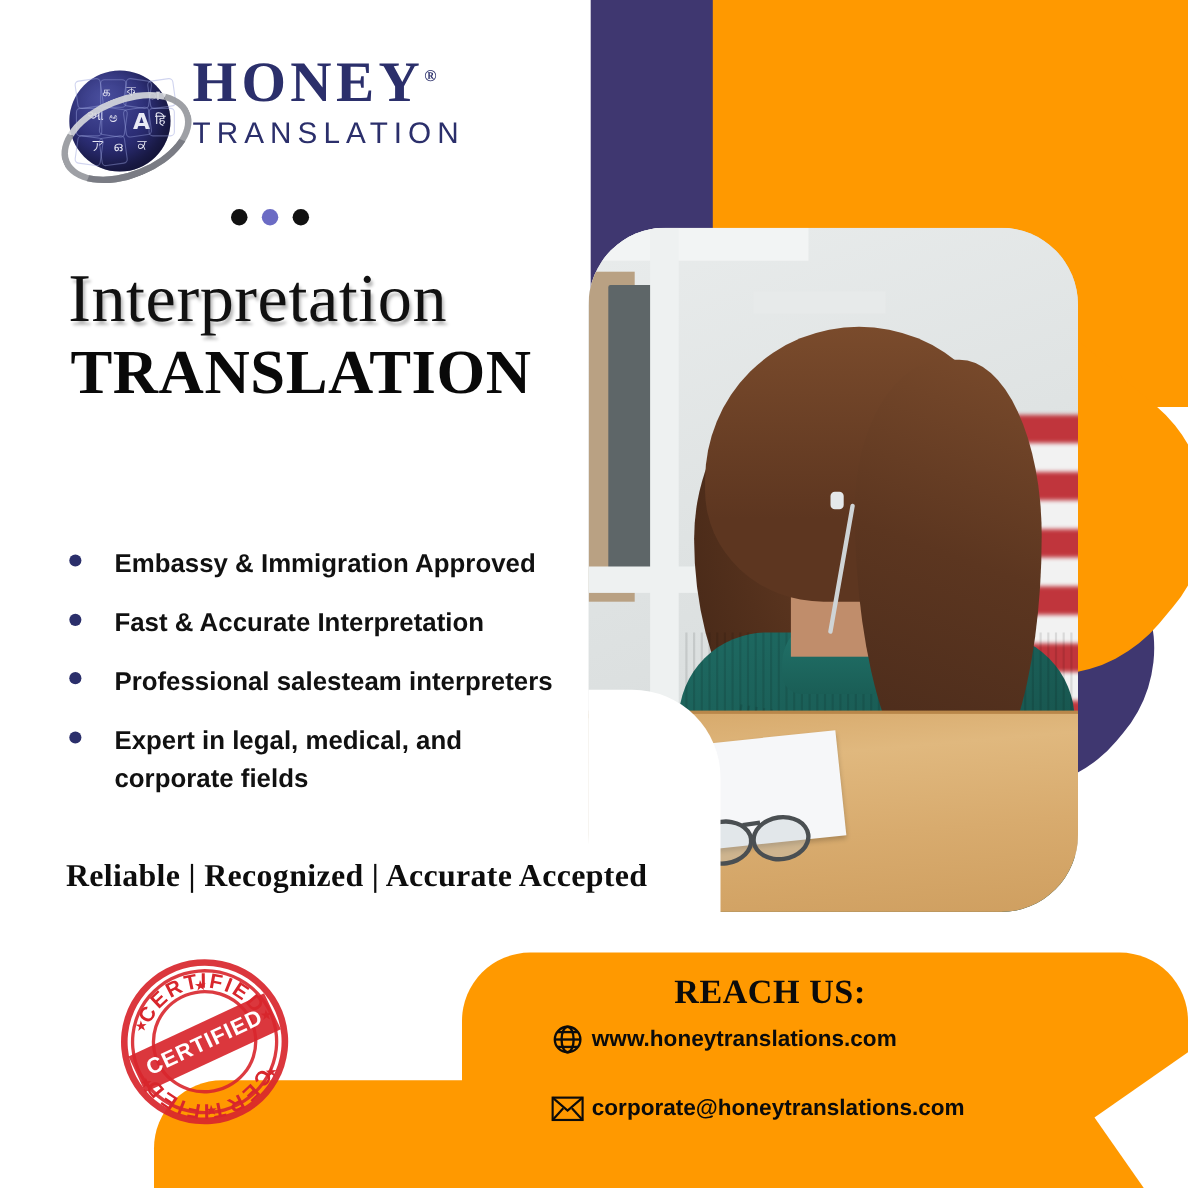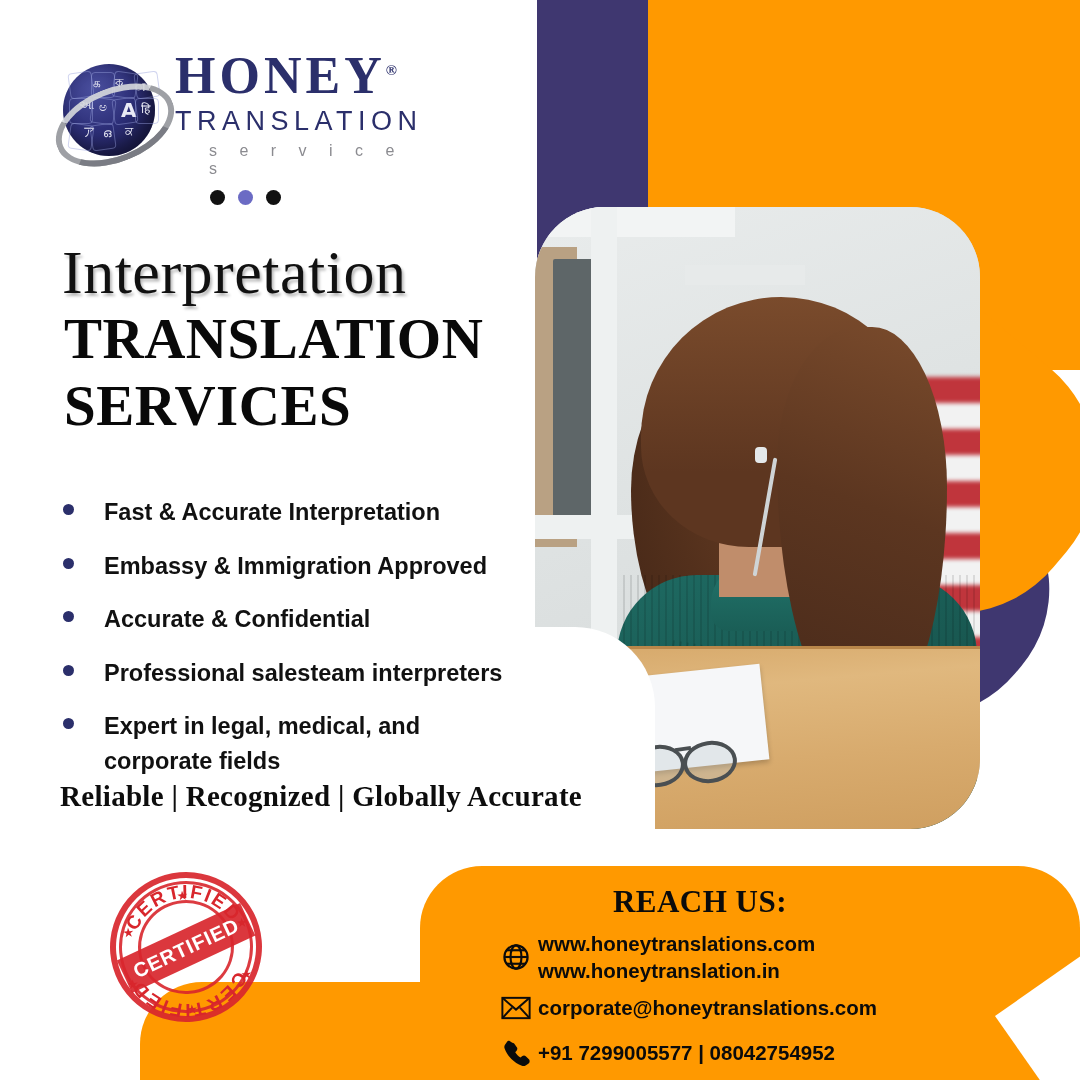--- a/index.html
+++ b/index.html
@@ -398,59 +398,53 @@
           <div class="hexline" style="left: 28px; top: 60px; width: 22px; height: 24px; border-radius: 4px; transform: rotate(-8deg);"></div>
         </div>
       <div class="globe-ring"></div>
       <div class="globe-ring2"></div>
     </div>
     <div class="logo-text">
       <div class="logo-honey">
         <span>HONEY</span><span class="logo-reg">®</span>
       </div>
       <div class="logo-trans">TRANSLATION</div>
-      <div class="logo-serv">s e r v i c e s</div>
     </div>
   </div>
   <div class="dots">
     <div class="dot" style="background: rgb(17, 17, 17);"></div>
     <div class="dot" style="background: rgb(107, 107, 196);"></div>
     <div class="dot" style="background: rgb(17, 17, 17);"></div>
   </div>
 
   <div class="h-script">Interpretation</div>
   <div class="h-main">
     <span>TRANSLATION</span>
-    <span>SERVICES</span>
   </div>
 
   <div class="bullets">
     <div class="b-row">
       <div class="b-dot"></div>
-      <div class="b-txt">Fast &amp; Accurate Interpretation</div>
+      <div class="b-txt">Embassy &amp; Immigration Approved</div>
     </div>
     <div class="b-row">
       <div class="b-dot"></div>
-      <div class="b-txt">Embassy &amp; Immigration Approved</div>
-    </div>
-    <div class="b-row">
-      <div class="b-dot"></div>
-      <div class="b-txt">Accurate &amp; Confidential</div>
+      <div class="b-txt">Fast &amp; Accurate Interpretation</div>
     </div>
     <div class="b-row">
       <div class="b-dot"></div>
       <div class="b-txt">Professional salesteam interpreters</div>
     </div>
     <div class="b-row">
       <div class="b-dot"></div>
       <div class="b-txt" style="max-width:340px">Expert in legal, medical, and corporate fields</div>
     </div>
   </div>
 
-  <div class="tagline">Reliable  |  Recognized  |  Globally Accurate</div>
+  <div class="tagline">Reliable  |  Recognized  |  Accurate Accepted</div>
 
   <div class="stamp">
     <div class="stamp-ring"></div>
     <div class="stamp-ring2"></div>
     <div class="stamp-inner"></div>
     <svg class="arc" viewBox="0 0 152 150">
       <defs>
         <path id="arcTop" d="M 22,80 A 54,54 0 0 1 130,80"></path>
         <path id="arcBot" d="M 130,78 A 54,54 0 0 1 22,78"></path>
       </defs>
@@ -479,40 +473,31 @@
           <svg width="30" height="30" viewBox="0 0 24 24" fill="none" stroke="#0b0b0b" stroke-width="1.7">
             <circle cx="12" cy="12" r="9.3"></circle>
             <ellipse cx="12" cy="12" rx="4.4" ry="9.3"></ellipse>
             <line x1="2.7" y1="12" x2="21.3" y2="12"></line>
             <line x1="4.3" y1="6.6" x2="19.7" y2="6.6"></line>
             <line x1="4.3" y1="17.4" x2="19.7" y2="17.4"></line>
           </svg>
         </div>
         <div>
           <div class="c-text">www.honeytranslations.com</div>
-          <div class="c-text">www.honeytranslation.in</div>
         </div>
       </div>
 
       <div class="c-row r-mail">
         <div class="c-icon">
           <svg width="30" height="26" viewBox="0 0 26 20" fill="none" stroke="#0b0b0b" stroke-width="1.7">
             <rect x="1.2" y="1.2" width="23.6" height="17.6"></rect>
             <polyline points="1.2,1.2 13,11.4 24.8,1.2"></polyline>
             <line x1="1.2" y1="18.8" x2="9.6" y2="9.6"></line>
             <line x1="24.8" y1="18.8" x2="16.4" y2="9.6"></line>
           </svg>
         </div>
         <div class="c-text">corporate@honeytranslations.com</div>
       </div>
 
-      <div class="c-row r-phone">
-        <div class="c-icon">
-          <svg width="30" height="30" viewBox="0 0 24 24" fill="#0b0b0b">
-            <path d="M6.6 2.2c-.8 0-1.5.4-2 1.1L3.2 5.4c-.6.9-.7 2-.3 3 1.2 3.2 3 6 5.4 8.4 2.4 2.4 5.2 4.2 8.4 5.4 1 .4 2.1.3 3-.3l2.1-1.4c.7-.5 1.1-1.2 1.1-2 0-.6-.2-1.1-.6-1.5l-2.5-2.5c-.7-.7-1.9-.8-2.7-.1l-1.5 1.2c-1.7-1-3.2-2.5-4.2-4.2l1.2-1.5c.7-.8.6-2-.1-2.7L10.5 4.3c-.4-.4-.9-.6-1.5-.6z"></path>
-          </svg>
-        </div>
-        <div class="c-text">+91 7299005577  |  08042754952</div>
-      </div>
     </div>
   </div>
 
 </div>
 
 </body></html>

